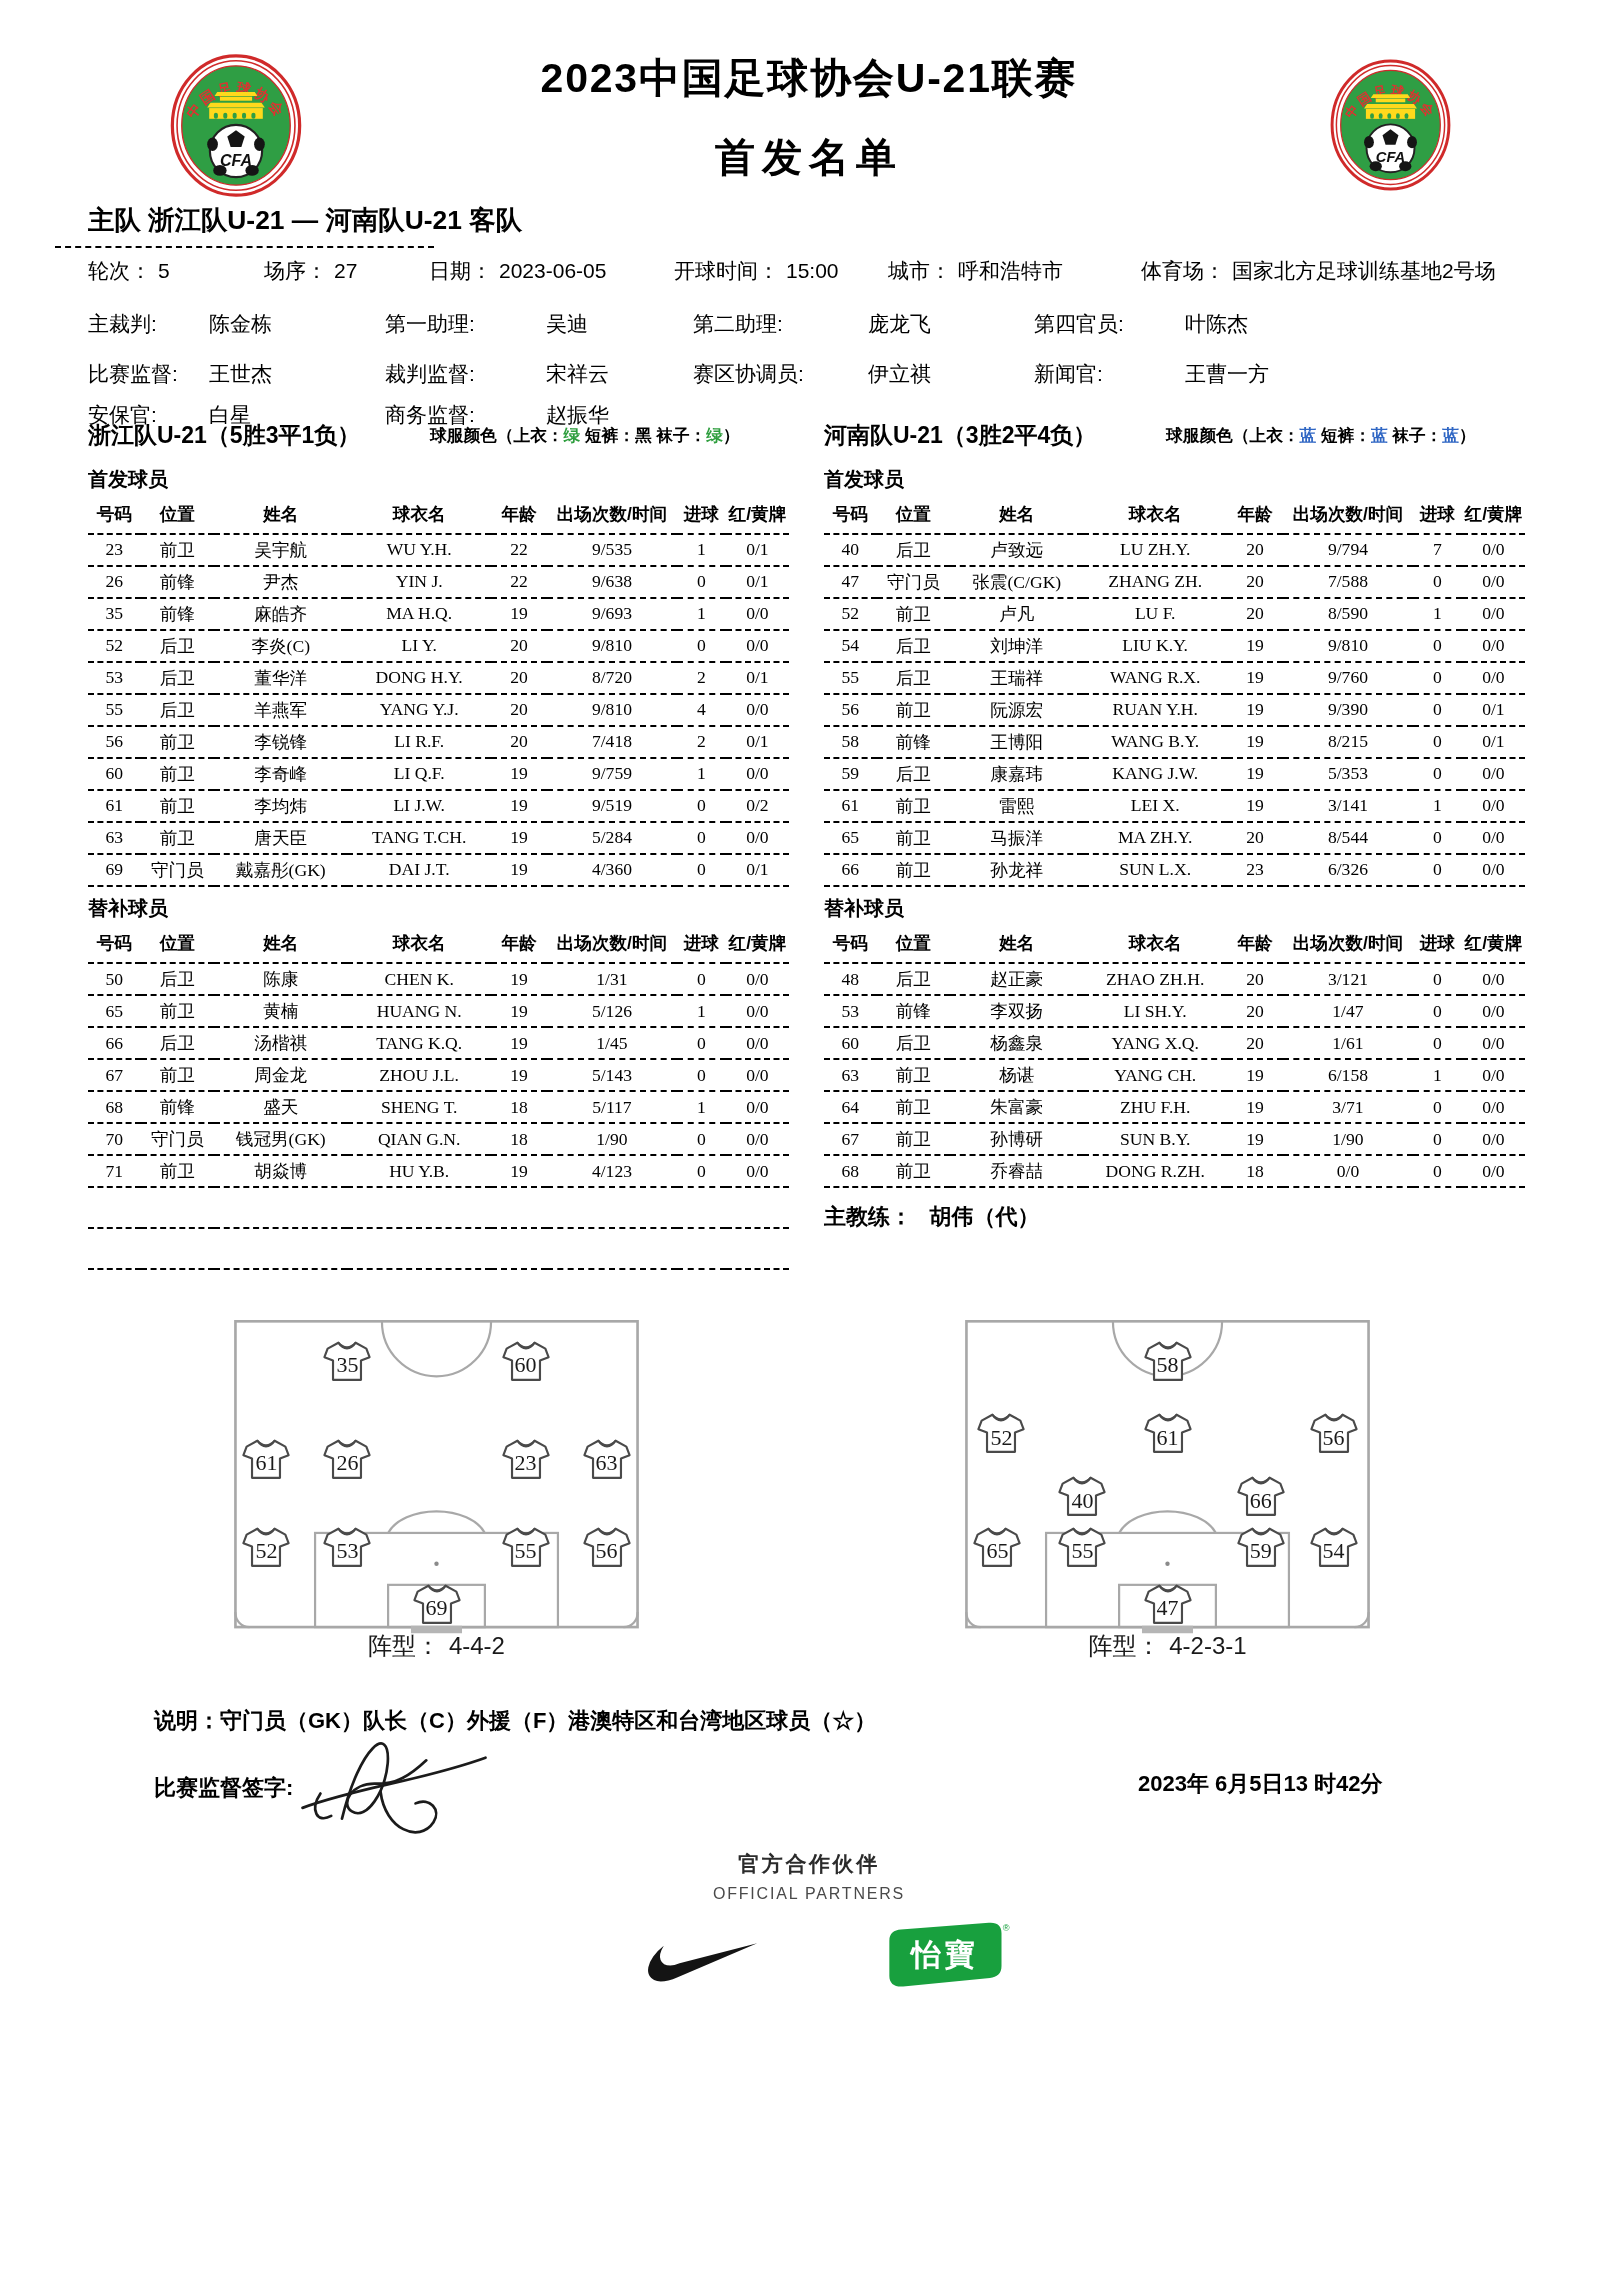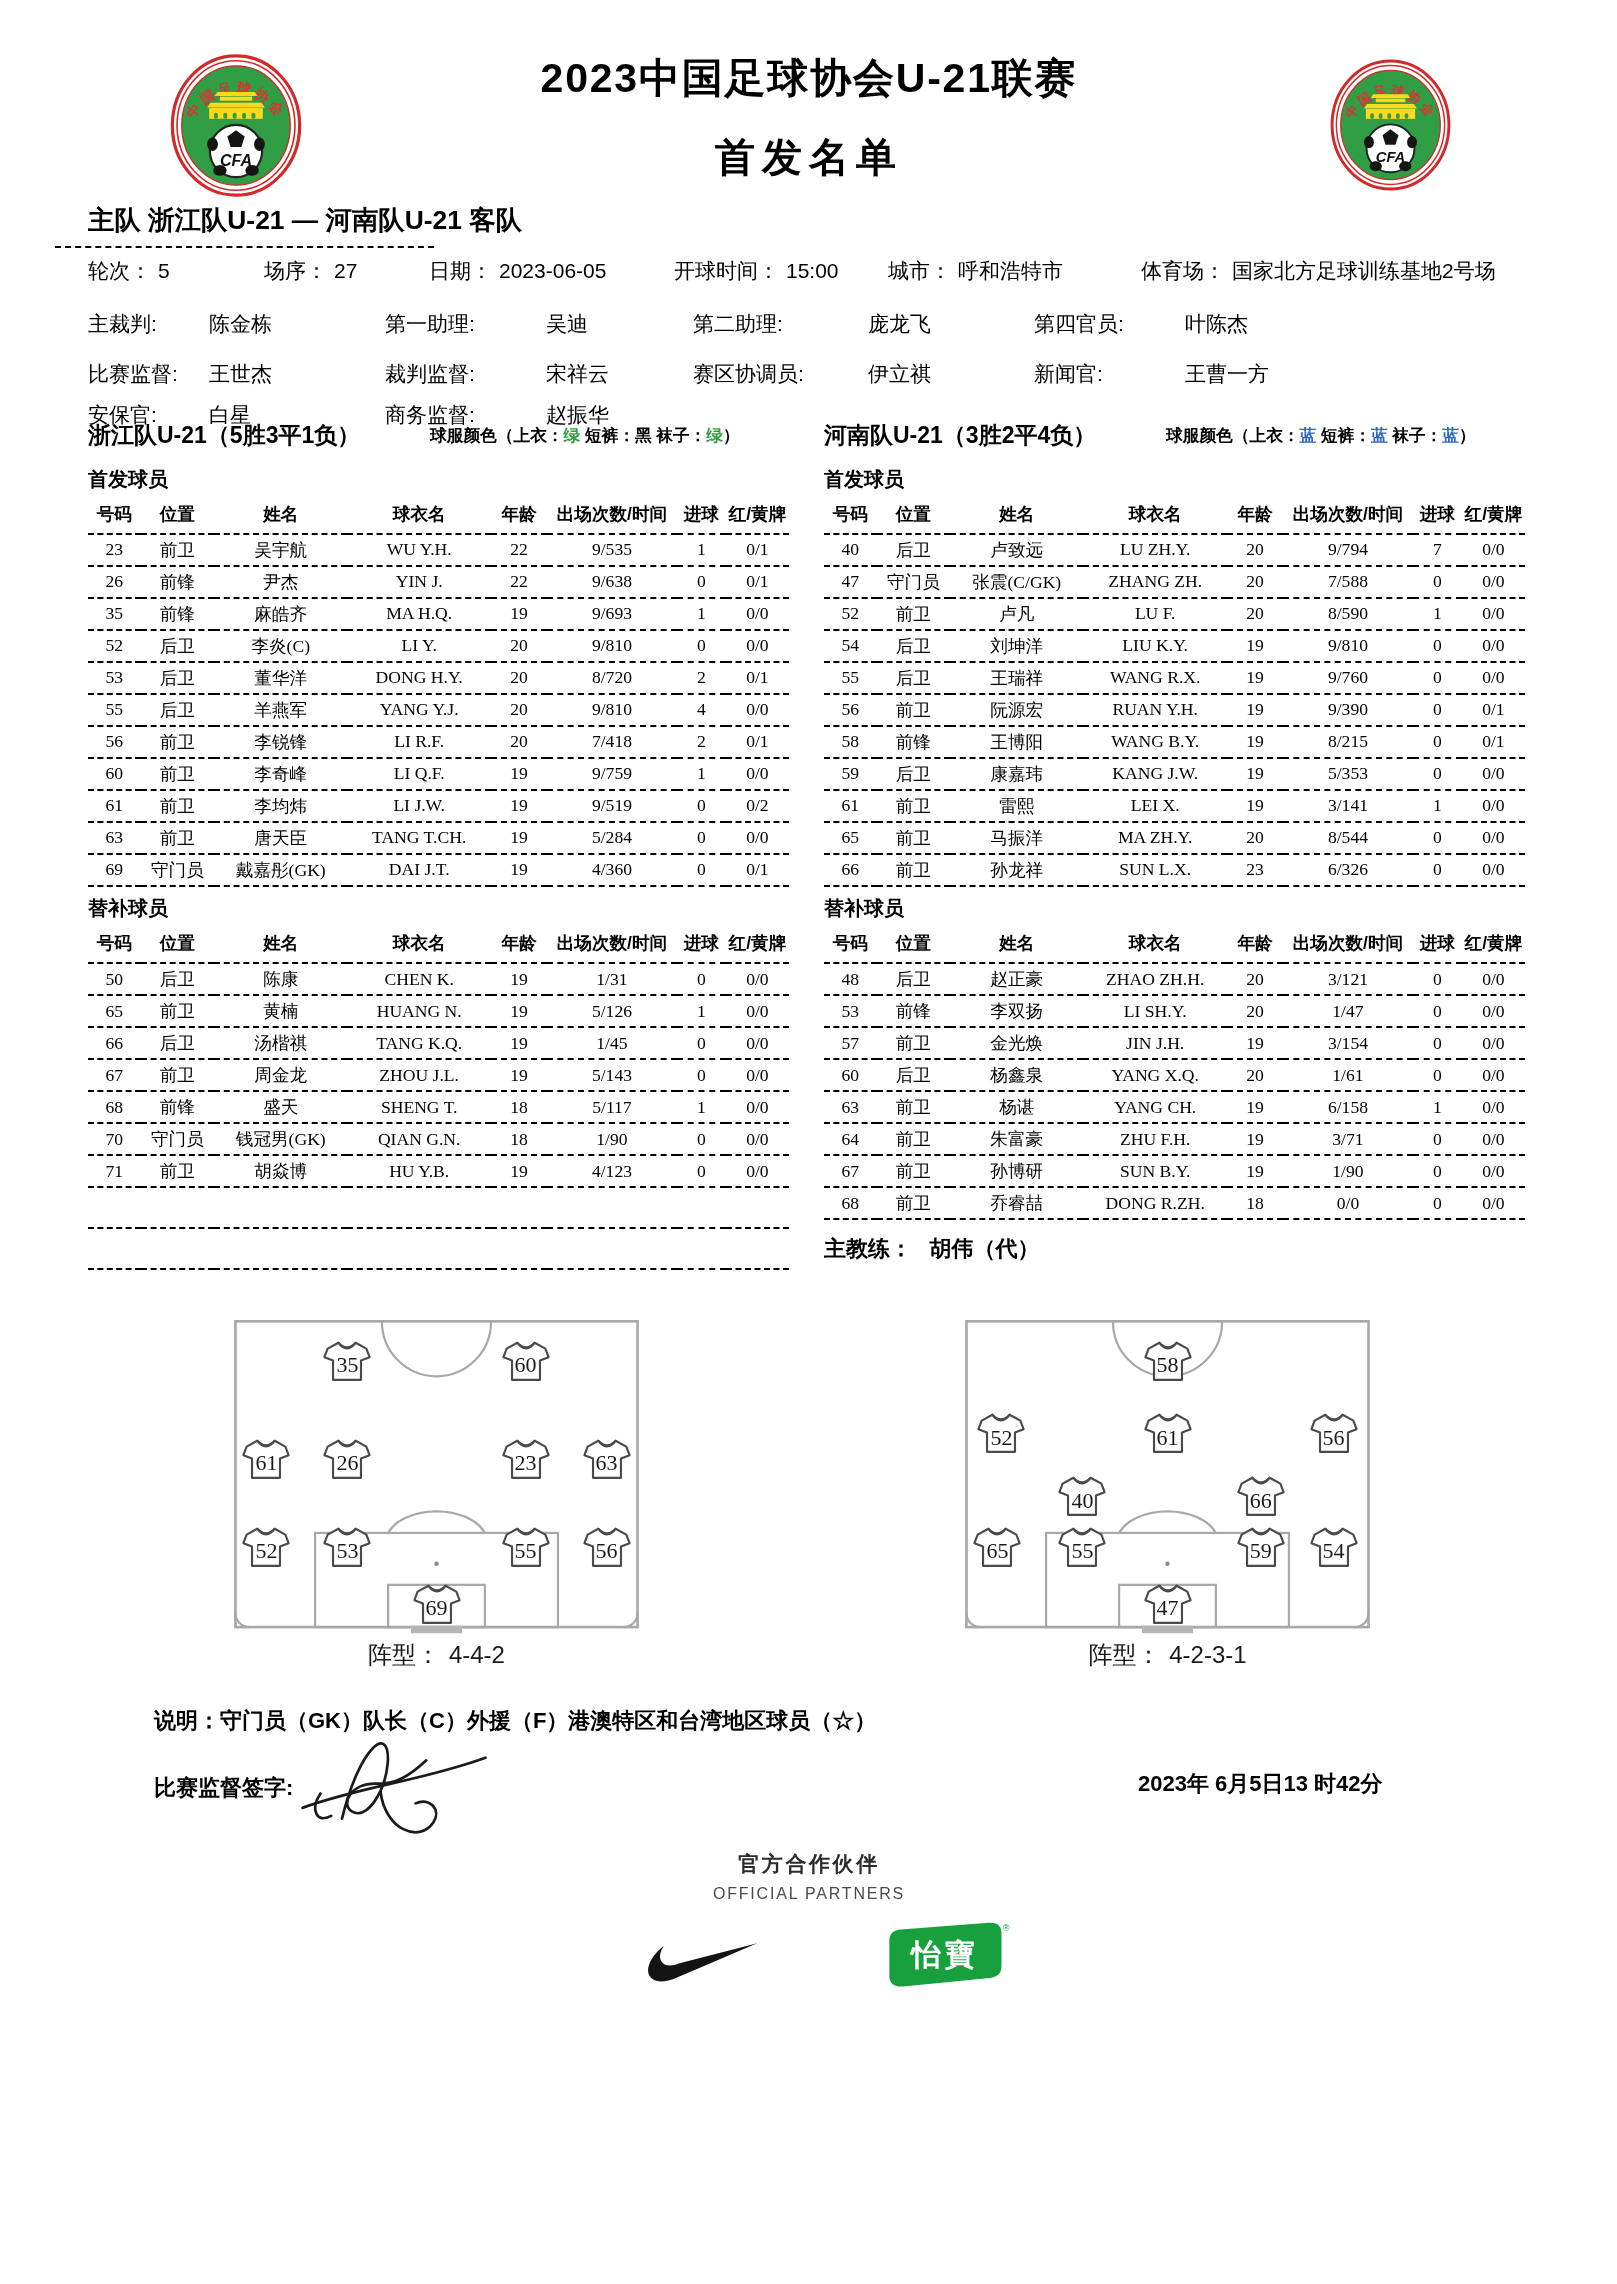--- a/index.html
+++ b/index.html
@@ -54,21 +54,21 @@
   .coach-line .coach-name{margin-left:17.6px;}
   
   .pitch-wrap{position:absolute;top:1320px;width:405px;height:315px;}
   #pitch-0{left:234px;} #pitch-1{left:965px;}
   .pitch-svg{position:absolute;left:0;top:0;width:405px;height:315px;}
   .markers{position:absolute;left:0;top:0;width:100%;height:100%;}
   .player{position:absolute;width:48px;height:43px;transform:translate(-50%,-50%);}
   .player .shirt{position:absolute;left:0;top:0;width:48px;height:43px;}
   .player .num{position:absolute;left:0;right:0;top:12.3px;text-align:center;
                font-family:"Liberation Serif",serif;font-size:22px;color:#1a1a1a;}
-  .formation-caption{position:absolute;left:0;top:319px;width:100%;text-align:center;
+  .formation-caption{position:absolute;left:0;top:310px;width:100%;text-align:center;
                      font-size:24px;color:#1a1a1a;}
   .formation-caption .fv{margin-left:8.8px;}
   
   .notes{position:absolute;left:154px;top:1706px;font-size:22px;font-weight:700;}
   .sig-label{position:absolute;left:154px;top:1773px;font-size:22px;font-weight:700;}
   .signature{position:absolute;left:295px;top:1711px;width:207px;height:148px;}
   .datetime{position:absolute;left:1138px;top:1769px;font-size:22px;font-weight:700;}
   .partners{position:absolute;left:0;top:1850px;width:100%;text-align:center;}
   .partners-cn{font-size:21px;font-weight:700;letter-spacing:2.6px;color:#2b2b2b;}
   .partners-en{margin-top:7px;font-size:16px;letter-spacing:1.8px;color:#4a4a4a;}
@@ -604,30 +604,20 @@
             <td>53</td>
             <td>前锋</td>
             <td>李双扬</td>
             <td>LI SH.Y.</td>
             <td>20</td>
             <td>1/47</td>
             <td>0</td>
             <td>0/0</td>
           </tr>
           <tr>
-            <td>57</td>
-            <td>前卫</td>
-            <td>金光焕</td>
-            <td>JIN J.H.</td>
-            <td>19</td>
-            <td>3/154</td>
-            <td>0</td>
-            <td>0/0</td>
-          </tr>
-          <tr>
             <td>60</td>
             <td>后卫</td>
             <td>杨鑫泉</td>
             <td>YANG X.Q.</td>
             <td>20</td>
             <td>1/61</td>
             <td>0</td>
             <td>0/0</td>
           </tr>
           <tr>

